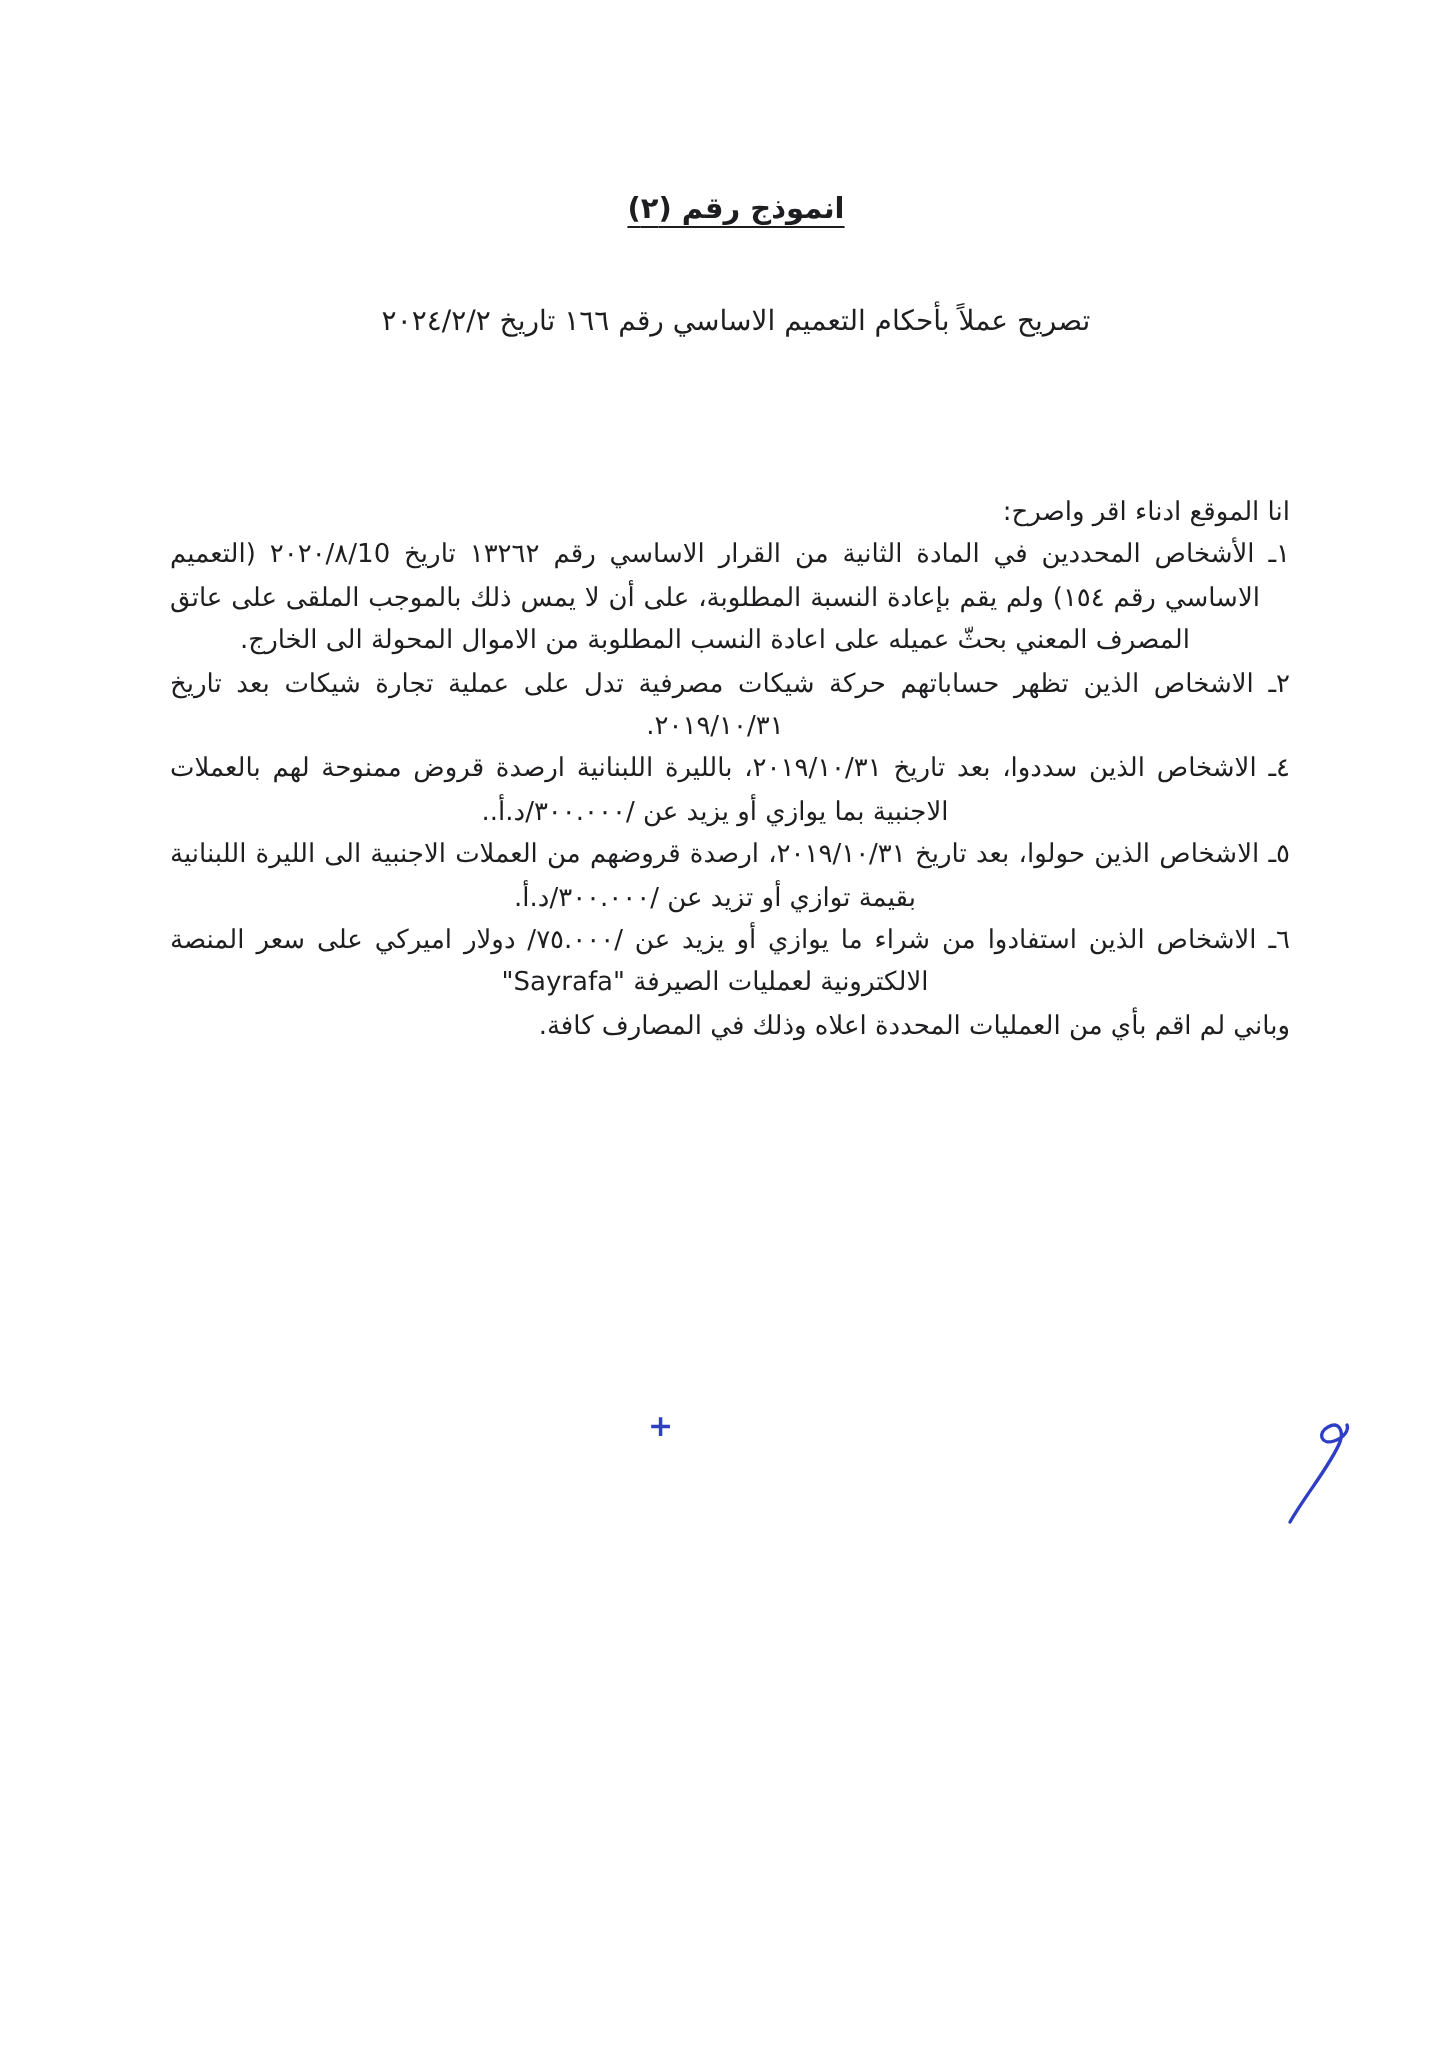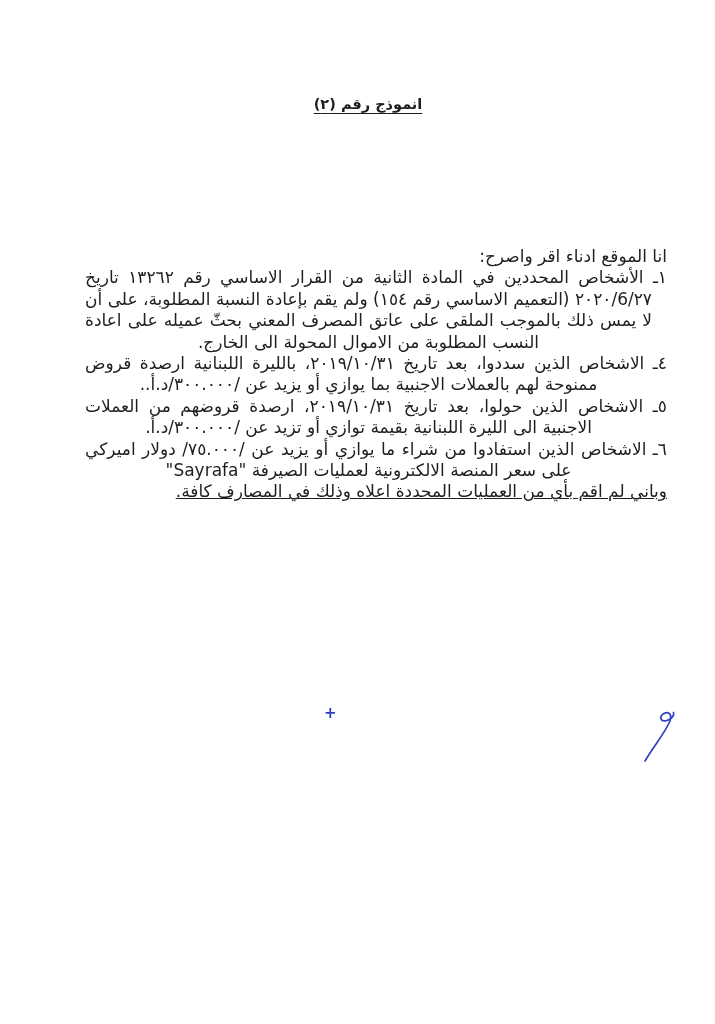--- a/index.html
+++ b/index.html
@@ -28,39 +28,39 @@
     text-underline-offset: 4px;
     margin-bottom: 40px;
   }
   .form-subtitle {
     font-size: 14px;
     letter-spacing: 0.2px;
   }
   .doc-body {
     position: absolute;
     top: 246px;
-    right: 48px;
+    right: 70px;
     left: 64px;
-    font-size: 17px;
+    font-size: 13px;
     line-height: 21.4px;
     text-align: right;
   }
   .doc-body p { margin: 0; }
   .line-right { text-align: right; }
   .para {
     text-align: justify;
     text-align-last: center;
   }
   .item {
     text-align: justify;
     text-align-last: center;
     padding-right: 15px;
     text-indent: -15px;
   }
-  .closing-banks { margin-top: 9px; text-decoration: underline; }
+  .closing-banks { margin-top: 9px; }
   .closing-therefore { margin-top: 16px; }
   .closing-commitment { margin-top: 12px; }
   .plus-mark {
     position: absolute;
     top: 706px;
     left: 303px;
     font-size: 15px;
     font-weight: bold;
     line-height: 15px;
   }
@@ -72,26 +72,28 @@
     height: 76px;
   }
 </style>
 </head>
 <body>
 
 <div class="page" style="color: rgb(30, 30, 32);">
 
   <div class="title-block">
     <div class="form-title">انموذج رقم (٢)</div>
+    <div class="form-subtitle">تصريح عملاً بأحكام التعميم الاساسي رقم ١٦٦ تاريخ ٢٠٢٤/٢/٢</div>
   </div>
 
   <div class="doc-body">
     <p class="line-right">انا الموقع ادناء اقر واصرح:</p>
 
-    <p class="item">١ـ الأشخاص المحددين في المادة الثانية من القرار الاساسي رقم ١٣٢٦٢ تاريخ ٢٠٢٠/6/٢٧ (التعميم الاساسي رقم ١٥٤) ولم يقم بإعادة النسبة المطلوبة، على أن لا يمس ذلك بالموجب الملقى على عاتق المصرف المعني بحثّ عميله على اعادة النسب المطلوبة من الاموال المحولة الى الخارج.</p>
+    <p class="item">١ـ الأشخاص المحددين في المادة الثانية من القرار الاساسي رقم ١٣٢٦٢ تاريخ ٢٠٢٠/٨/10 (التعميم الاساسي رقم ١٥٤) ولم يقم بإعادة النسبة المطلوبة، على أن لا يمس ذلك بالموجب الملقى على عاتق المصرف المعني بحثّ عميله على اعادة النسب المطلوبة من الاموال المحولة الى الخارج.</p>
+    <p class="item">٢ـ الاشخاص الذين تظهر حساباتهم حركة شيكات مصرفية تدل على عملية تجارة شيكات بعد تاريخ ٢٠١٩/١٠/٣١.</p>
     <p class="item">٤ـ الاشخاص الذين سددوا، بعد تاريخ ٢٠١٩/١٠/٣١، بالليرة اللبنانية ارصدة قروض ممنوحة لهم بالعملات الاجنبية بما يوازي أو يزيد عن /٣٠٠.٠٠٠/د.أ..</p>
     <p class="item">٥ـ الاشخاص الذين حولوا، بعد تاريخ ٢٠١٩/١٠/٣١، ارصدة قروضهم من العملات الاجنبية الى الليرة اللبنانية بقيمة توازي أو تزيد عن /٣٠٠.٠٠٠/د.أ.</p>
     <p class="item">٦ـ الاشخاص الذين استفادوا من شراء ما يوازي أو يزيد عن /٧٥.٠٠٠/ دولار اميركي على سعر المنصة الالكترونية لعمليات الصيرفة "Sayrafa"</p>
 
     <p class="line-right closing-banks">وباني لم اقم بأي من العمليات المحددة اعلاه وذلك في المصارف كافة.</p>
   </div>
 
   <div class="plus-mark" style="color: rgb(46, 63, 198);">+</div>
 
   <svg class="pen-scribble" viewBox="0 0 48 76" xmlns="http://www.w3.org/2000/svg">

